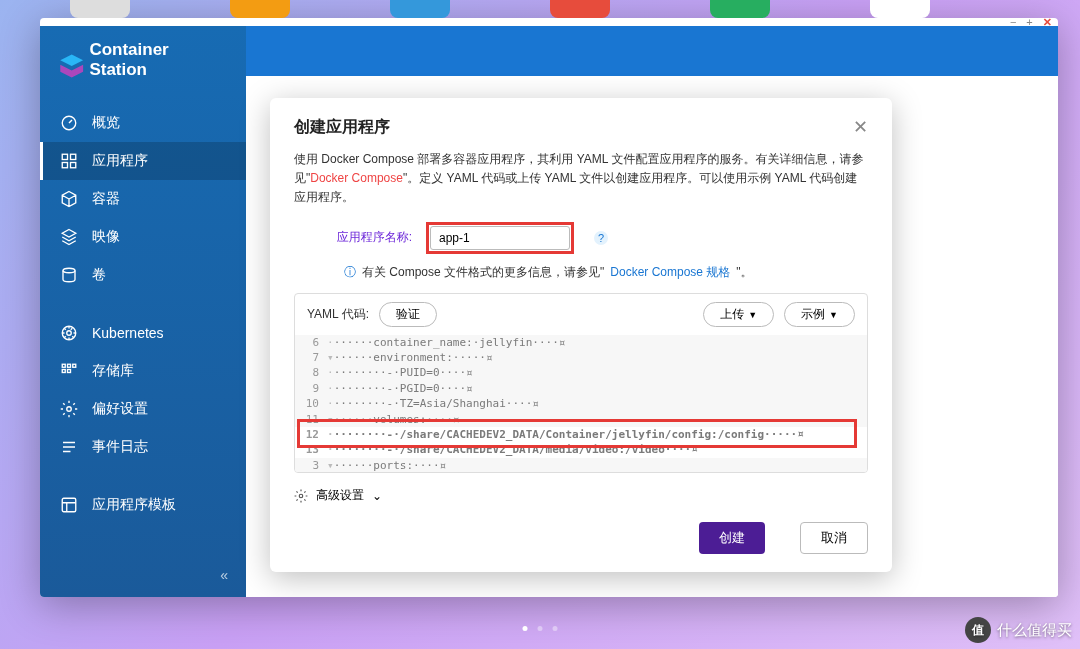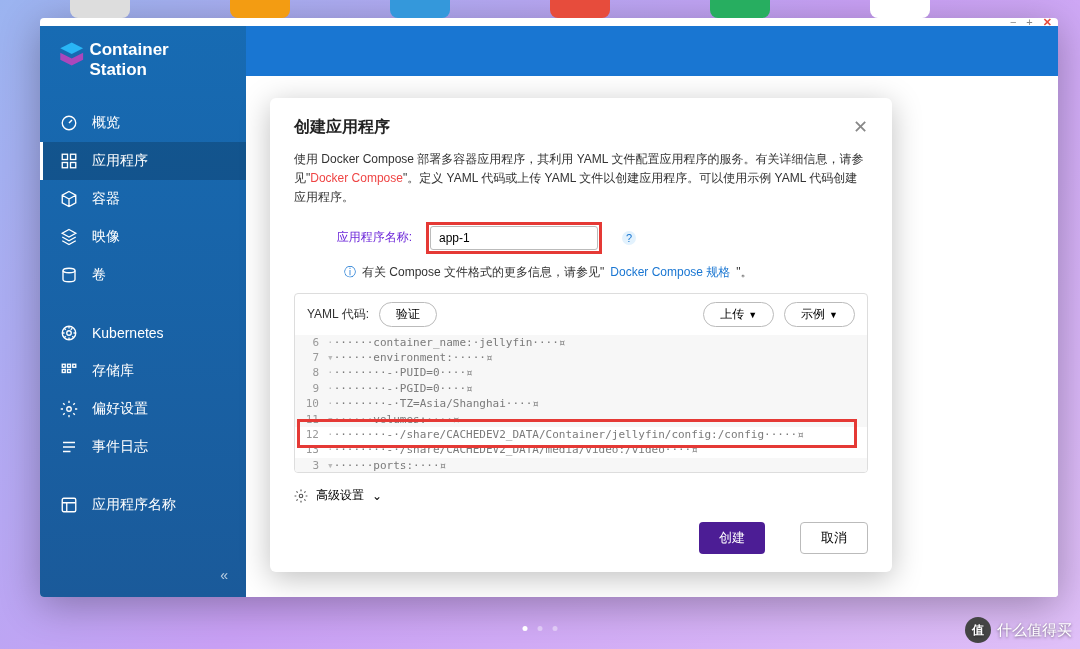--- a/index.html
+++ b/index.html
@@ -12,21 +12,21 @@
 
 .window { position: absolute; top: 18px; left: 40px; right: 22px; bottom: 52px; background: #fff; border-radius: 4px; box-shadow: 0 8px 40px rgba(0,0,0,0.3); display: flex; flex-direction: column; overflow: hidden; }
 .titlebar { height: 8px; display: flex; justify-content: flex-end; align-items: center; padding: 0 6px; gap: 10px; }
 .titlebar span { font-size: 11px; color: #888; cursor: pointer; }
 .titlebar .close { color: #e74c3c; font-weight: bold; }
 
 .app-body { flex: 1; display: flex; overflow: hidden; }
 
 
 .sidebar { width: 206px; background: linear-gradient(180deg, #176bb3 0%, #1a5a9a 100%); color: #fff; display: flex; flex-direction: column; padding-top: 0; }
-.app-header { display: flex; align-items: flex-start; padding: 14px 18px 18px; gap: 4px; }
+.app-header { display: flex; align-items: flex-end; padding: 14px 18px 18px; gap: 4px; }
 .app-logo { width: 28px; height: 28px; }
 .app-title { font-size: 17px; font-weight: 600; }
 .nav { flex: 1; padding-top: 6px; }
 .nav-item { display: flex; align-items: center; padding: 10px 20px; gap: 14px; cursor: pointer; font-size: 14px; position: relative; }
 .nav-item.active { background: rgba(0,0,0,0.18); }
 .nav-item.active::before { content: ""; position: absolute; left: 0; top: 0; bottom: 0; width: 3px; background: #fff; }
 .nav-icon { width: 18px; height: 18px; flex-shrink: 0; }
 .nav-sep { height: 20px; }
 .collapse-btn { text-align: right; padding: 10px 18px 14px; font-size: 14px; color: rgba(255,255,255,0.7); cursor: pointer; }
 
@@ -40,40 +40,40 @@
 .dialog { position: absolute; top: 80px; left: 230px; width: 622px; height: 474px; background: #fff; border-radius: 6px; box-shadow: 0 6px 30px rgba(0,0,0,0.25); display: flex; flex-direction: column; padding: 18px 24px; }
 .dialog-header { display: flex; justify-content: space-between; align-items: center; margin-bottom: 12px; }
 .dialog-title { font-size: 16px; font-weight: 600; color: #222; }
 .dialog-close { font-size: 18px; color: #888; cursor: pointer; }
 .dialog-desc { font-size: 12px; color: #333; line-height: 1.6; margin-bottom: 14px; }
 .dialog-desc a { color: #ef4444; text-decoration: none; }
 
 .form-row { display: flex; align-items: center; gap: 14px; margin-bottom: 10px; margin-left: 40px; }
 .form-label { font-size: 12px; color: #6d28d9; width: 78px; text-align: right; }
 .input-wrap { position: relative; border: 3px solid #e53935; padding: 1px; }
-.form-row input { width: 168px; padding: 4px 8px; font-size: 12px; border: 1px solid #bbb; border-radius: 3px; }
+.form-row input { width: 140px; padding: 4px 8px; font-size: 12px; border: 1px solid #bbb; border-radius: 3px; }
 .help-icon { color: #1976d2; font-size: 11px; background: #e3f2fd; border-radius: 50%; width: 14px; height: 14px; display: inline-flex; align-items: center; justify-content: center; margin-left: 6px; cursor: pointer; }
 
 .info-row { display: flex; align-items: center; gap: 6px; font-size: 12px; color: #333; margin-left: 50px; margin-bottom: 12px; }
 .info-row a { color: #1976d2; text-decoration: none; }
 .info-icon { color: #1976d2; }
 
 .yaml-section { border: 1px solid #ddd; border-radius: 4px; overflow: hidden; }
 .yaml-toolbar { display: flex; align-items: center; padding: 8px 12px; gap: 10px; }
 .yaml-label { font-size: 12px; color: #333; }
 .btn-outline { background: #fff; border: 1px solid #bbb; border-radius: 14px; padding: 3px 16px; font-size: 12px; cursor: pointer; }
 .yaml-toolbar .spacer { flex: 1; }
 .btn-outline .caret { font-size: 9px; margin-left: 4px; }
 
 .code-area { background: #f7f7f7; font-family: Consolas, monospace; font-size: 11px; color: #7a7a7a; height: 156px; overflow: auto; position: relative; }
 .code-line { display: flex; white-space: pre; line-height: 1.4; }
 .line-no { width: 32px; text-align: right; padding-right: 8px; color: #999; flex-shrink: 0; user-select: none; }
 .line-content { flex: 1; }
 .gutter-dash { color: #bbb; }
-.code-line.hl { background: #fff; }
+.code-line.hl { background: #fff; font-weight: bold; }
 .hl-box { position: absolute; border: 3px solid #e53935; pointer-events: none; left: 2px; right: 10px; top: 84px; height: 29px; }
 .code-area::-webkit-scrollbar { width: 10px; }
 .code-area::-webkit-scrollbar-thumb { background: #ccc; border-radius: 4px; }
 
 .advanced { display: flex; align-items: center; gap: 8px; padding: 14px 0 0; font-size: 12px; cursor: pointer; }
 
 .dialog-footer { display: flex; justify-content: flex-end; gap: 10px; margin-top: auto; padding-top: 18px; }
 .btn-primary { background: #4c1d95; color: #fff; border: none; border-radius: 4px; padding: 6px 20px; font-size: 13px; cursor: pointer; }
 .btn-secondary { background: #fff; border: 1px solid #bbb; border-radius: 4px; padding: 6px 20px; font-size: 13px; cursor: pointer; margin-left: 25px; }
 
@@ -184,21 +184,21 @@
               <span>事件日志</span>
             </div>
           </div>
         <div class="nav-sep"></div>
         <div id="nav3">
             <div class="nav-item">
               <svg class="nav-icon" viewBox="0 0 24 24" fill="none" stroke="#fff" stroke-width="1.8">
                 <rect x="3" y="3" width="18" height="18" rx="2"></rect>
                 <path d="M3 9h18M9 9v12"></path>
               </svg>
-              <span>应用程序名称</span>
+              <span>应用程序模板</span>
             </div>
           </div>
       </div>
       <div class="collapse-btn">«</div>
     </div>
 
     <div style="flex:1;position:relative;background:#fff">
       <div class="top-actions">
         <button class="btn-browse">
           <span>浏览</span>

